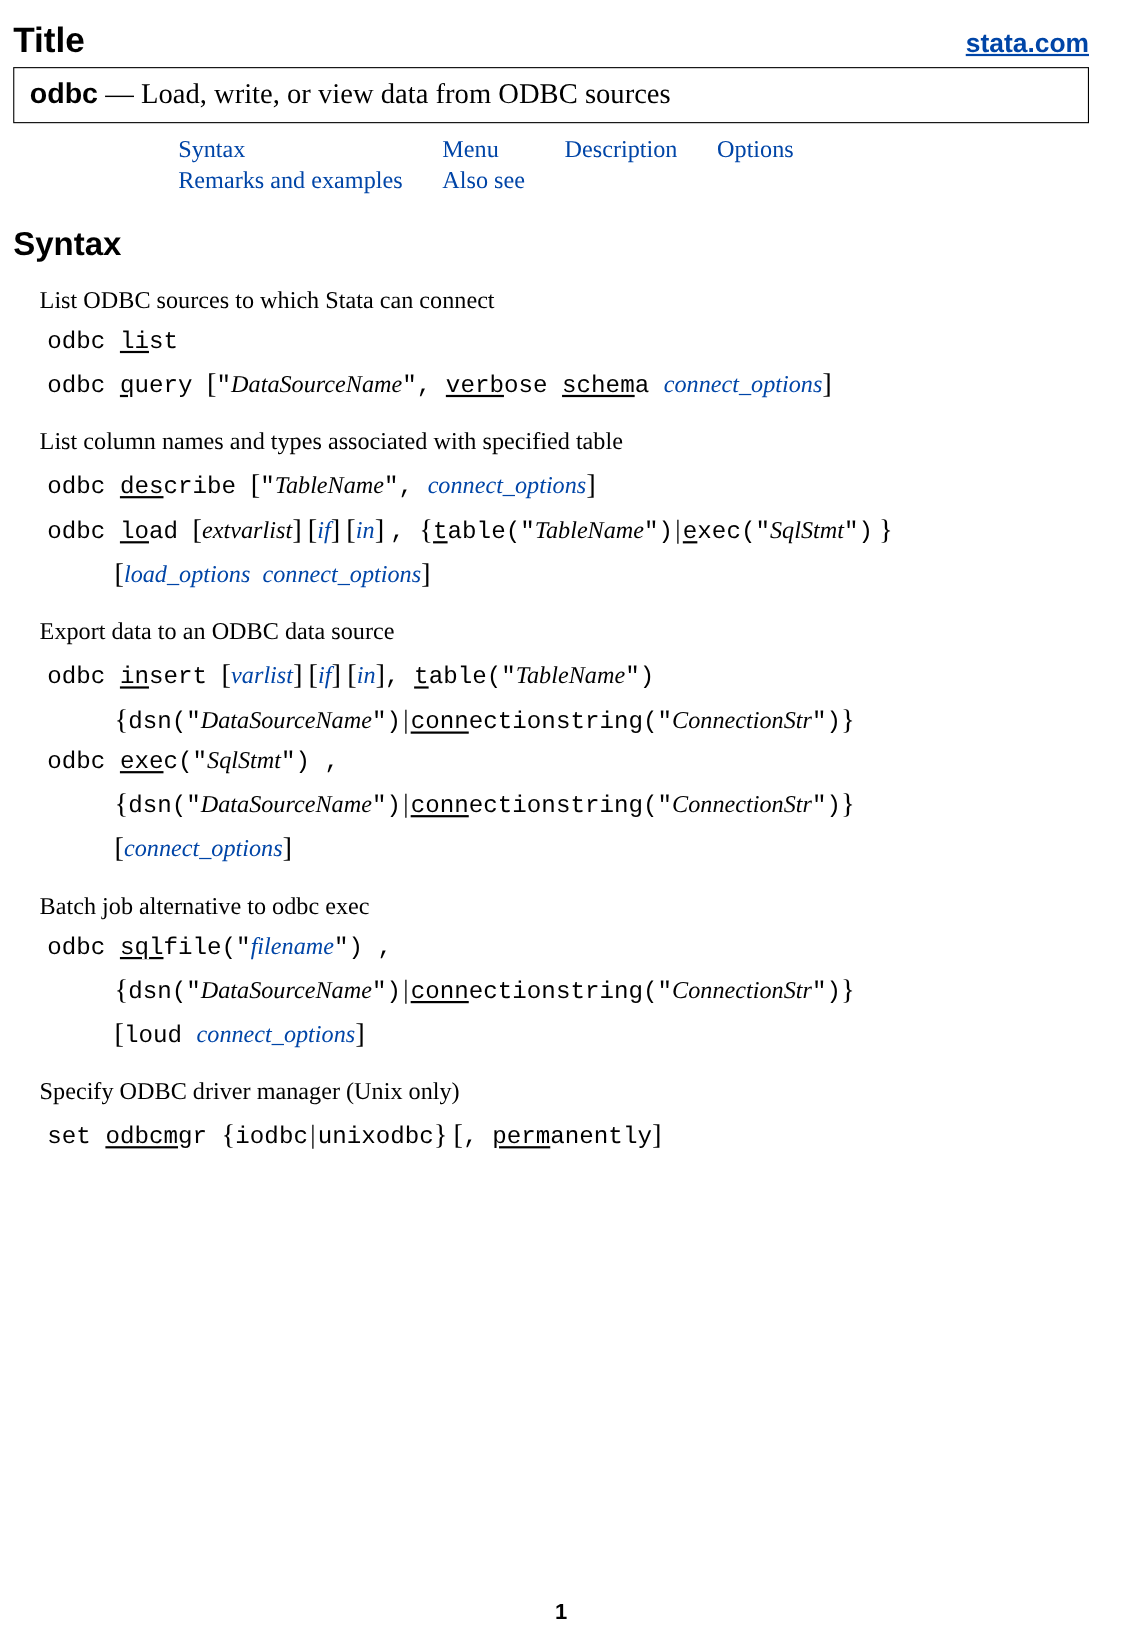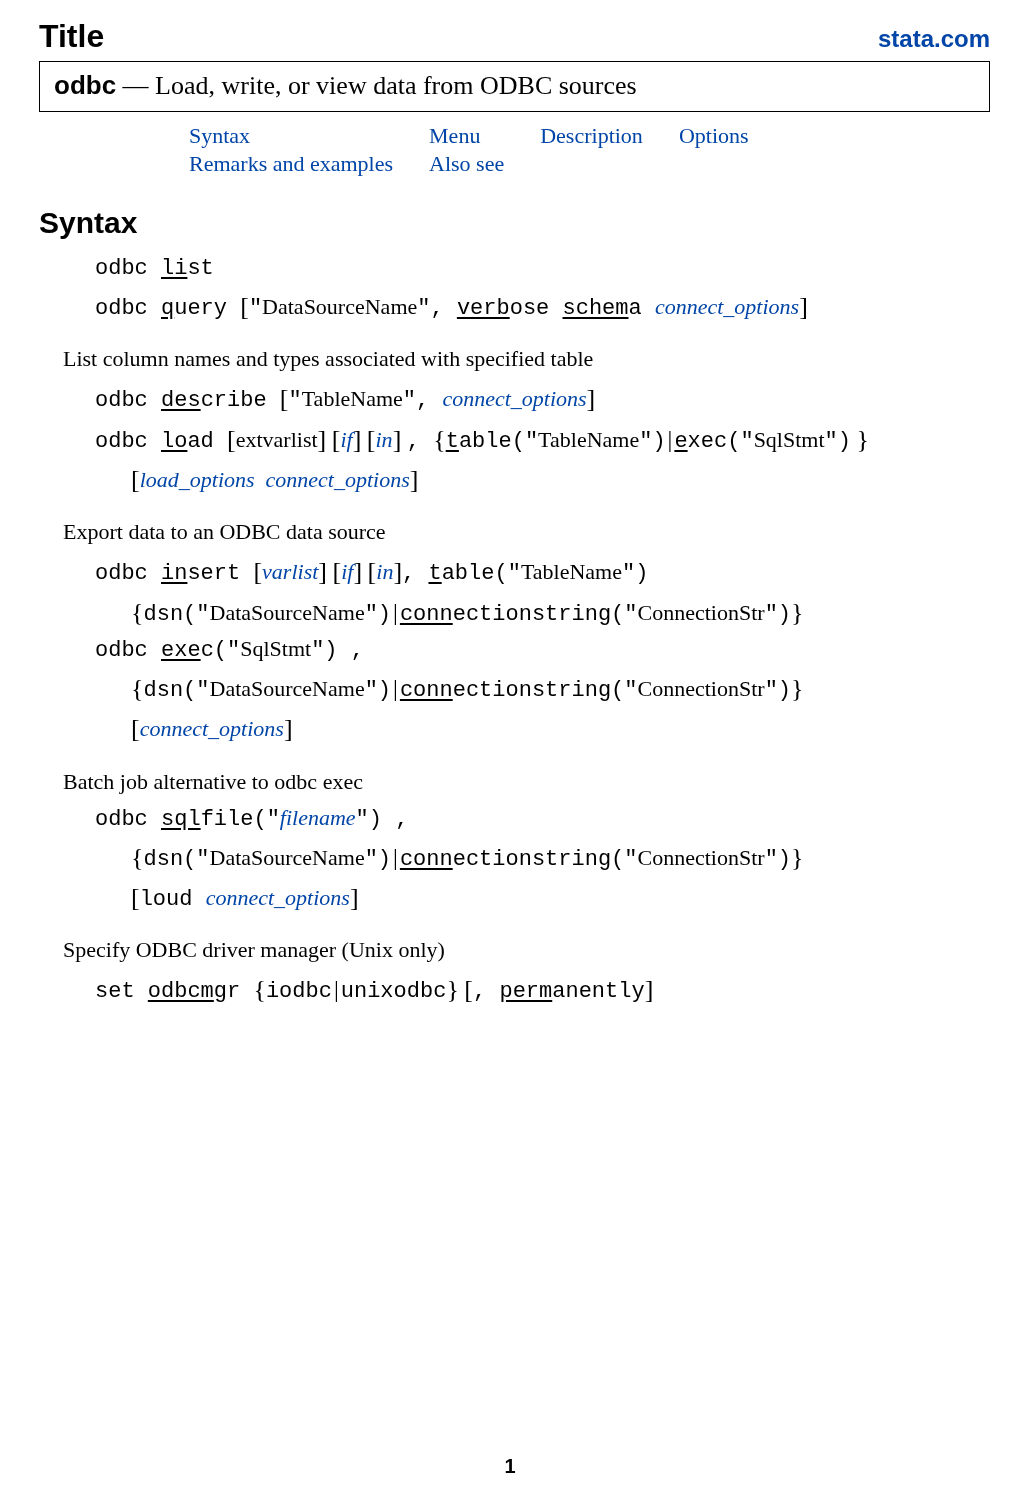--- a/index.html
+++ b/index.html
@@ -10,21 +10,21 @@
     --sans-font: Arial, Helvetica, sans-serif;
   }
   html, body {
     margin: 0;
     padding: 0;
     background: #fff;
   }
   .page {
     width: 1020px;
     min-height: 1492px;
-    padding: 18px 30px 10px 39px;
+    padding: 18px 30px 10px 12px;
     box-sizing: border-box;
     font-family: var(--serif-font);
     color: var(--text-black);
     position: relative;
   }
   .title-row {
     display: flex;
     justify-content: space-between;
     align-items: baseline;
     margin-bottom: 6px;
@@ -32,20 +32,21 @@
   .title {
     font-family: var(--sans-font);
     font-weight: bold;
     font-size: 32px;
   }
   .stata-link {
     font-family: var(--sans-font);
     font-weight: bold;
     font-size: 24px;
     color: var(--stata-blue);
+    text-decoration: underline;
   }
   .cmd-box {
     border: 1.5px solid #000;
     padding: 8px 14px 10px 14px;
     font-size: 26px;
     margin-bottom: 0;
   }
   .cmd-box .cmd-name {
     font-family: var(--sans-font);
     font-weight: bold;
@@ -75,31 +76,32 @@
     margin-bottom: 10px;
   }
   .desc {
     font-size: 22px;
     margin-left: 24px;
     margin-top: 20px;
     margin-bottom: 6px;
   }
   .syntax-line {
     font-size: 22px;
-    margin-left: 56px;
+    margin-left: 31px;
     line-height: 1.55;
     white-space: normal;
   }
   .syntax-continue {
     margin-left: 92px;
   }
   .tt {
     font-family: var(--tt-font);
   }
   .it {
+    font-style: italic;
   }
   .lnk {
     color: var(--stata-blue);
     font-style: italic;
   }
   .ul {
     text-decoration: underline;
     text-underline-offset: 3px;
   }
   
@@ -153,20 +155,21 @@
         <td><span class="nav-link">Also see</span></td>
         <td></td>
             <td></td>
       </tr>
     </tbody>
       </table>
   </div>
 
   <div class="section-heading">Syntax</div>
 
+  <div class="desc">List ODBC sources to which Stata can connect</div>
   <div class="syntax-line">
     <span class="tt">odbc </span><span class="tt ul">li</span><span class="tt">st</span>
   </div>
 
   <div class="syntax-line">
     <span class="tt">odbc </span><span class="tt ul">q</span><span class="tt">uery </span>
     <span class="bigb">[</span><span class="tt">"</span><span class="it">DataSourceName</span><span class="tt">"</span><span class="tt">, </span><span class="tt ul">verb</span><span class="tt">ose </span><span class="tt ul">schem</span><span class="tt">a </span><span class="lnk">connect_options</span><span class="bigb">]</span>
   </div>
 
   <div class="desc">List column names and types associated with specified table</div>

